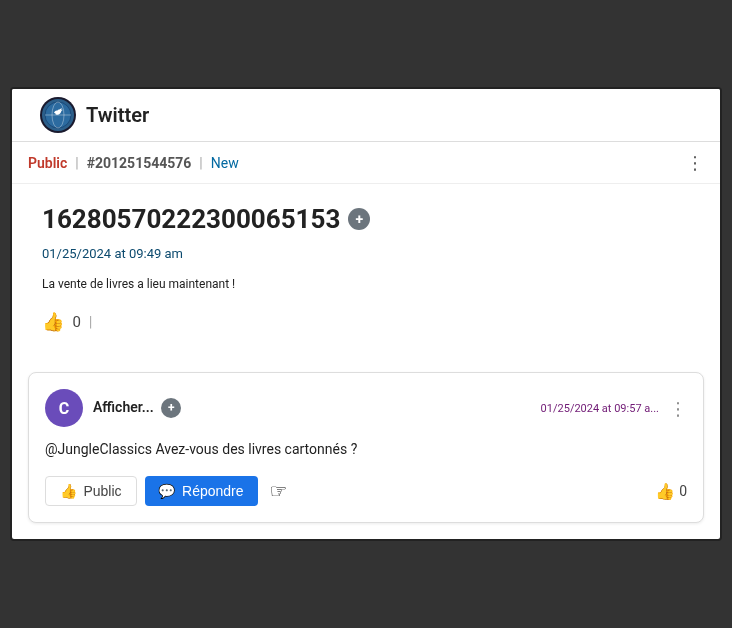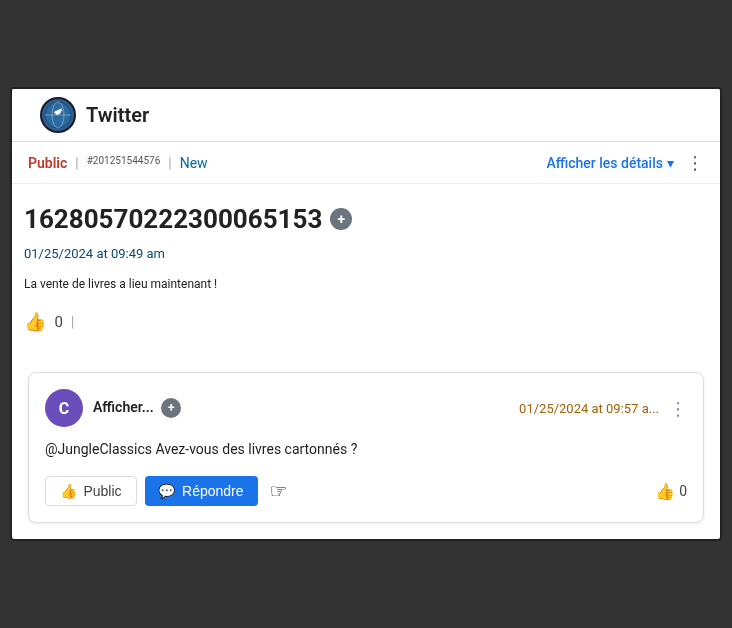--- a/index.html
+++ b/index.html
@@ -83,21 +83,22 @@
       font-weight: 600;
       font-size: 14px;
     }
 
     .separator {
       color: #aaa;
     }
 
     .ticket-id {
       color: #555;
-      font-size: 10px;
+      font-size: 14px;
+      font-weight: bold;
     }
 
     .badge-new {
       color: #0369a1;
       font-size: 14px;
     }
 
     .subheader-right {
       display: flex;
       align-items: center;
@@ -116,21 +117,21 @@
     }
 
     .dots-icon {
       font-size: 18px;
       color: #555;
       cursor: pointer;
     }
 
     
     .main-content {
-      padding: 20px 12px;
+      padding: 20px 30px;
     }
 
     .post-id {
       font-size: 26px;
       font-weight: 700;
       color: #222;
       display: flex;
       align-items: center;
       gap: 8px;
       margin-bottom: 12px;
@@ -252,22 +253,22 @@
       margin-left: 4px;
     }
 
     .comment-header-right {
       display: flex;
       align-items: center;
       gap: 10px;
     }
 
     .comment-date {
-      font-size: 13px;
-      color: #a16207;
+      font-size: 11px;
+      color: #701a75;
     }
 
     .comment-dots {
       font-size: 18px;
       color: #888;
       cursor: pointer;
     }
 
     .comment-body {
       font-size: 14px;
@@ -357,24 +358,20 @@
 
   <div class="subheader">
     <div class="subheader-left">
       <span class="badge-public">Public</span>
       <span class="separator">|</span>
       <span class="ticket-id">#201251544576</span>
       <span class="separator">|</span>
       <span class="badge-new">New</span>
     </div>
     <div class="subheader-right">
-      <span class="afficher-link">
-        <span>Afficher les détails</span>
-        <span>▾</span>
-      </span>
       <span class="dots-icon">⋮</span>
     </div>
   </div>
 
   <div class="main-content">
     <div class="post-id">
       <span>16280570222300065153</span>
       <span class="plus-badge">+</span>
     </div>
     <div class="post-date">01/25/2024 at 09:49 am</div>

